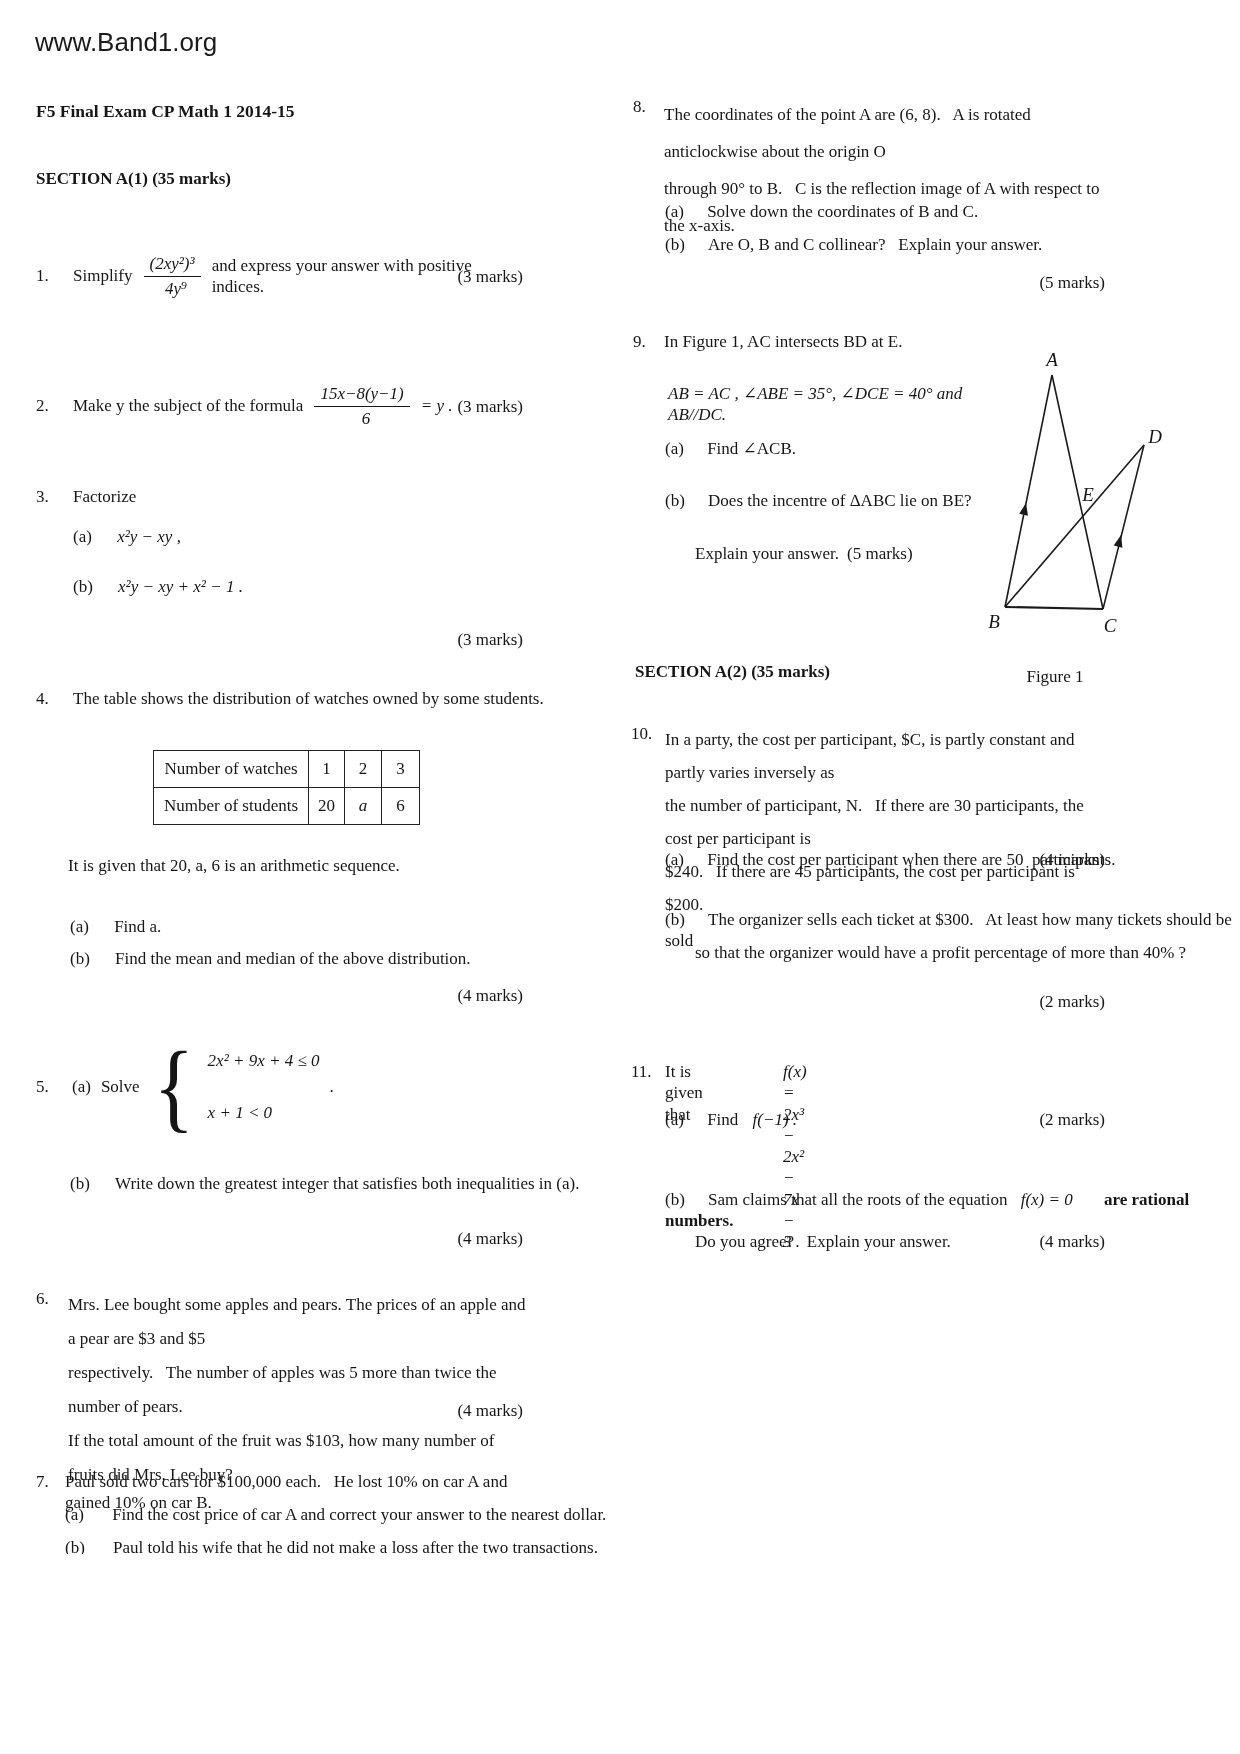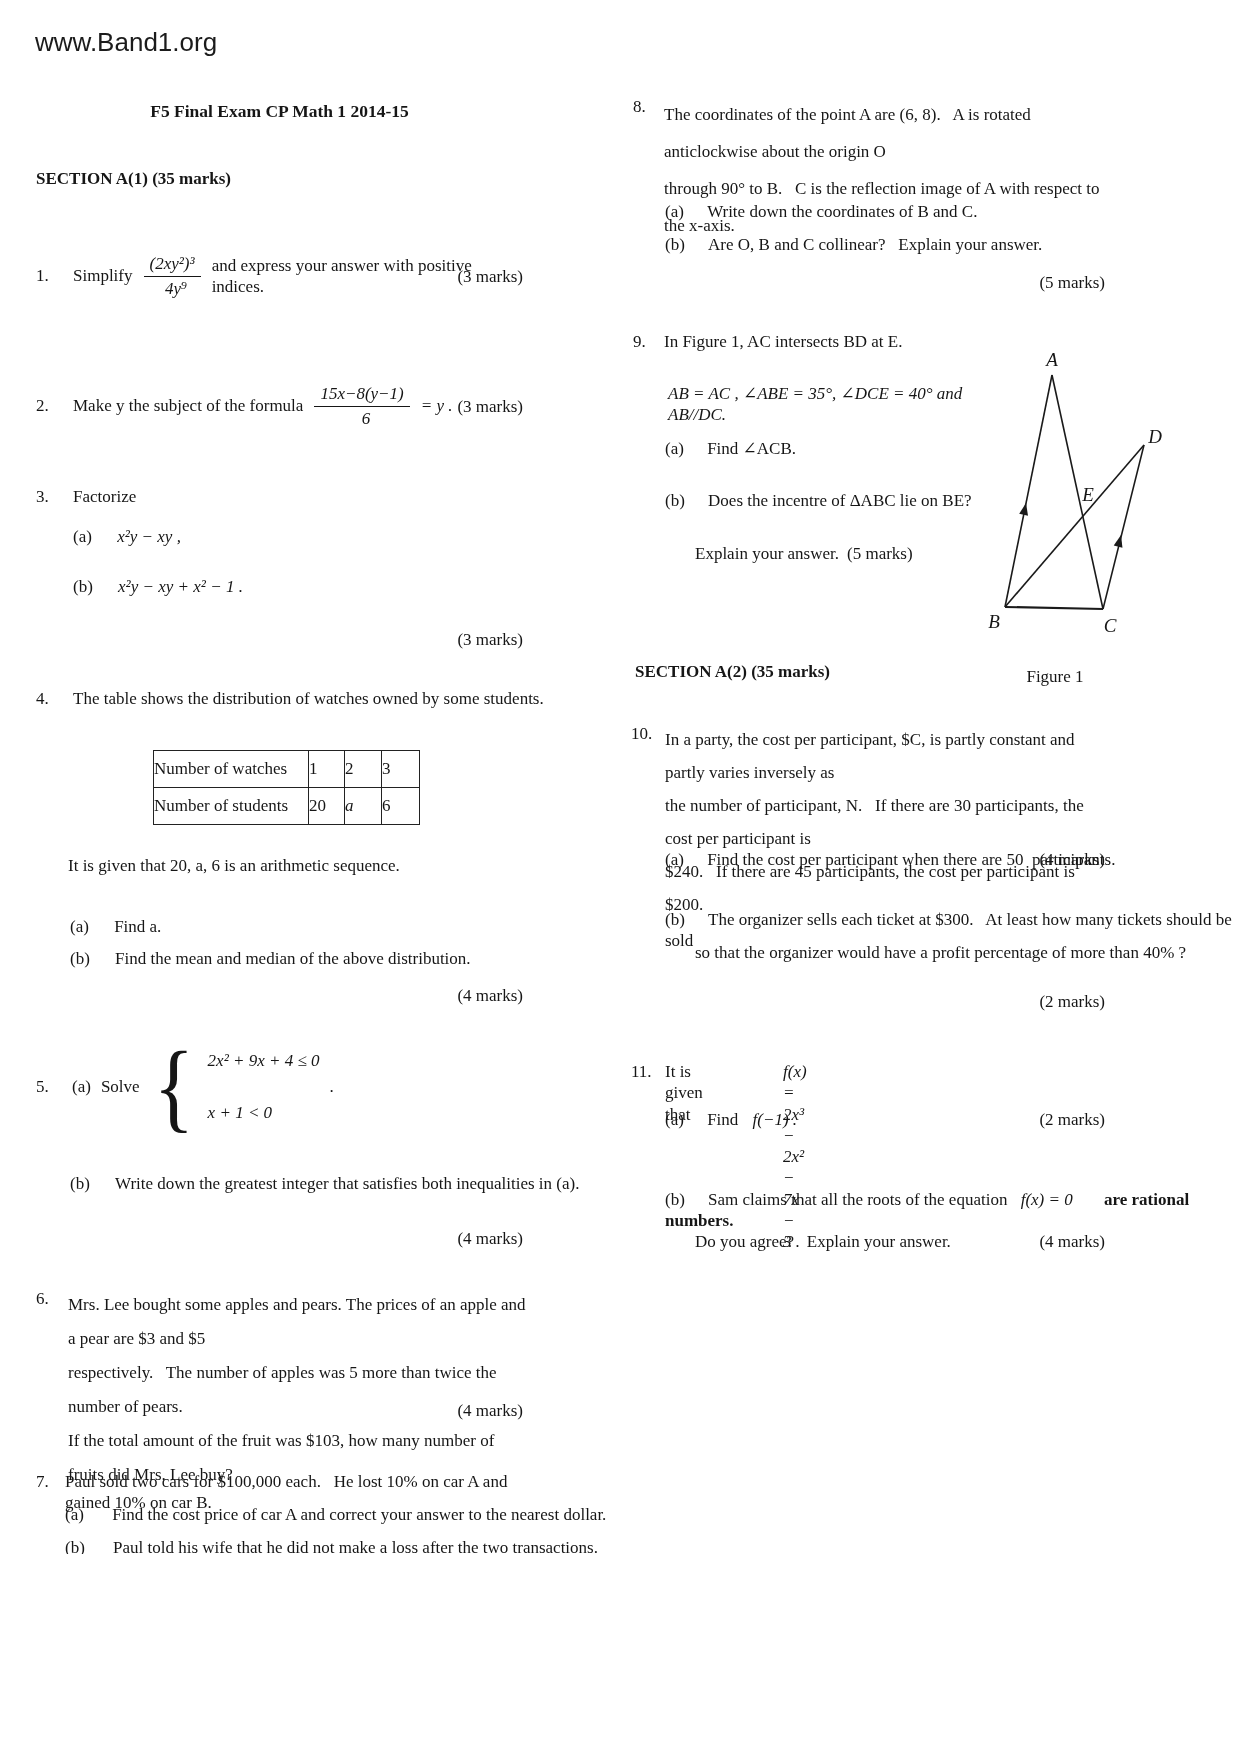--- a/index.html
+++ b/index.html
@@ -11,32 +11,32 @@
   }
   .abs{position:absolute;}
   .t{white-space:pre-wrap;}
   .b{font-weight:bold;}
   .math{font-style:italic;}
   .row{display:flex;align-items:center;gap:11px;}
   .qno{width:26px;flex:0 0 auto;}
   .marks-l{left:36px;width:487px;text-align:right;}
   .marks-r{left:633px;width:472px;text-align:right;}
   .watermark{font-family:"Liberation Sans","DejaVu Sans",sans-serif;font-size:26px;color:#1b1b1b;}
-  .title-c{left:36px;width:487px;text-align:center;font-weight:bold;font-size:17.5px;}
+  .title-c{left:36px;width:487px;font-weight:bold;font-size:17.5px;}
   .para{line-height:34px;}
   .para37{line-height:37px;}
   .para33{line-height:33px;}
   .frac{display:inline-flex;flex-direction:column;align-items:center;font-style:italic;line-height:1.15;}
   .frac .fn{padding:0 6px 2px;border-bottom:1.5px solid #161616;}
   .frac .fd{padding:2px 6px 0;margin-left:8px;}
   .brace{font-size:100px;line-height:96px;font-weight:400;transform:scaleX(.85);}
   .sys{display:flex;flex-direction:column;justify-content:center;}
   .sys .ln{line-height:52px;}
   table.dist{border-collapse:collapse;}
-  table.dist td{border:1.6px solid #222;padding:0;height:36px;font-size:17px;}
+  table.dist td{border:1.6px solid #222;text-align:center;padding:0;height:36px;font-size:17px;}
   td.w-lbl{width:154px;}
   td.w-s1{width:35px;} td.w-s2{width:36px;} td.w-s3{width:37px;}
   .fig-caption{width:110px;text-align:center;}
   svg text{font-family:"Liberation Serif","DejaVu Serif",serif;font-style:italic;font-size:19px;fill:#161616;}
 </style>
 </head>
 <body>
 
 <div class="page">
 
@@ -156,21 +156,21 @@
 
   <div class="abs" style="left:633px;top:96px;">
     <span class="abs t" style="left:0;top:0;">8.</span>
     <div class="para37" style="margin-left:31px;width:445px;">
       <div class="t">The coordinates of the point A are (6, 8).   A is rotated anticlockwise about the origin O</div>
       <div class="t">through 90° to B.   C is the reflection image of A with respect to the x-axis.</div>
     </div>
   </div>
   <div class="abs" style="left:665px;top:201px;">
     <span class="t">(a)</span>
-    <span class="t" style="margin-left:19px;">Write down the coordinates of B and C.</span>
+    <span class="t" style="margin-left:19px;">Solve down the coordinates of B and C.</span>
   </div>
   <div class="abs" style="left:665px;top:234px;">
     <span class="t">(b)</span>
     <span class="t" style="margin-left:19px;">Are O, B and C collinear?   Explain your answer.</span>
   </div>
   <div class="abs marks-r t" style="top:272px;">(5 marks)</div>
 
   <div class="abs" style="left:633px;top:331px;">
     <span class="abs t" style="left:0;top:0;">9.</span>
     <span class="abs t" style="left:31px;top:0;width:330px;">In Figure 1, AC intersects BD at E.</span>

